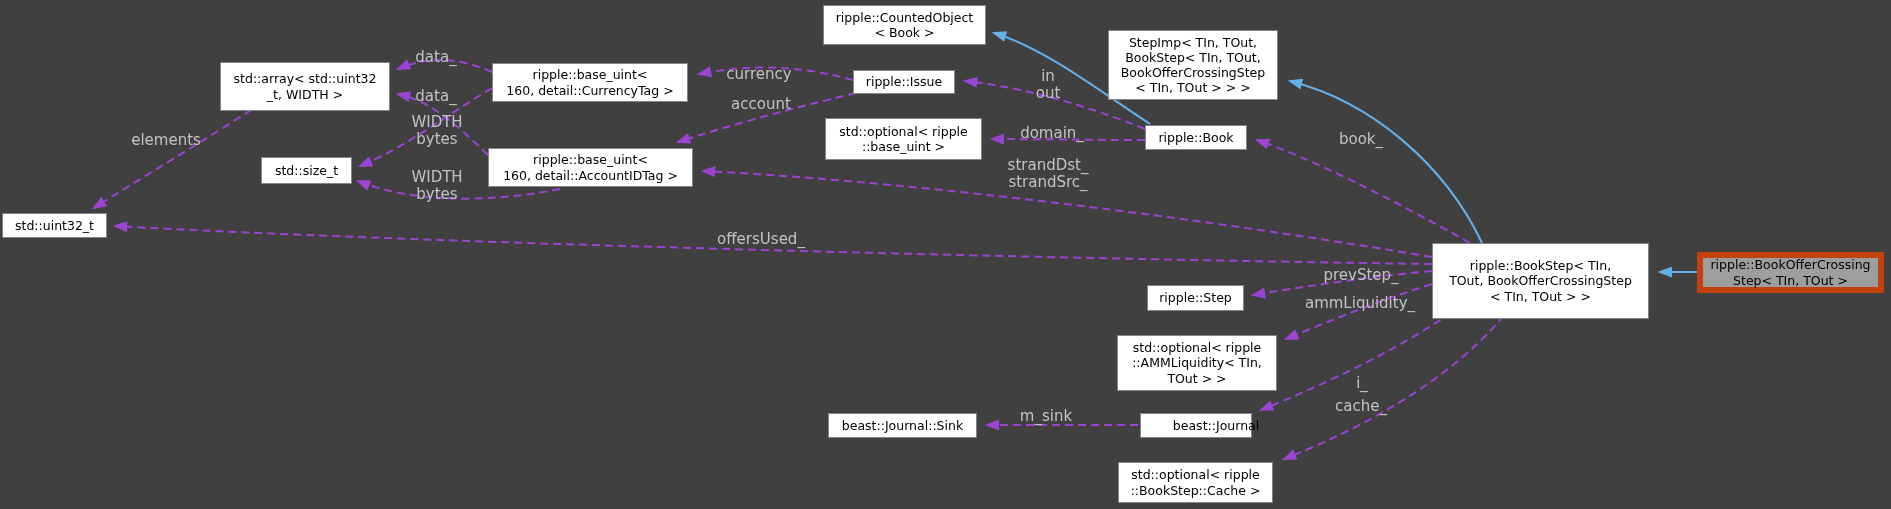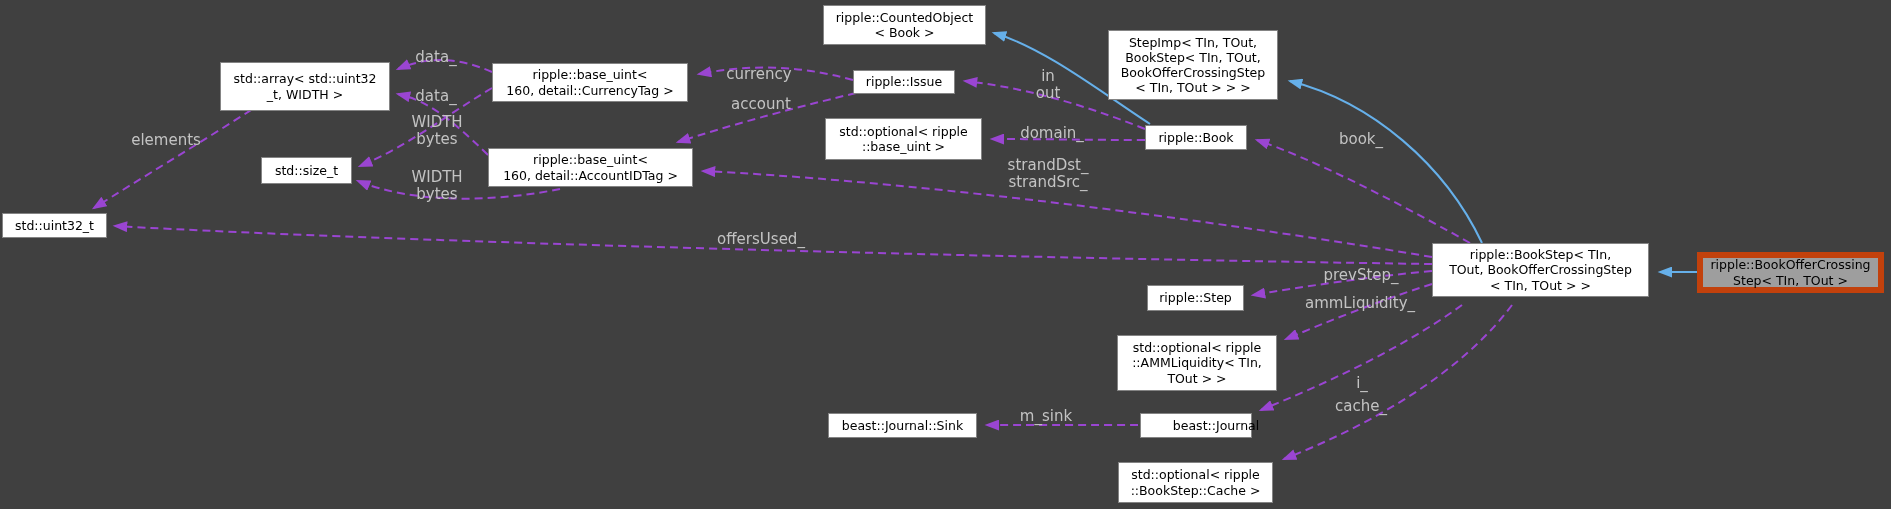--- a/index.html
+++ b/index.html
@@ -69,21 +69,21 @@
   <div class="node" style="left:492px;top:63px;width:196px;height:39px;">ripple::base_uint&lt;
 160, detail::CurrencyTag &gt;</div>
   <div class="node" style="left:853px;top:70px;width:102px;height:24px;">ripple::Issue</div>
   <div class="node" style="left:825px;top:118px;width:157px;height:42px;">std::optional&lt; ripple
 ::base_uint &gt;</div>
   <div class="node" style="left:1145px;top:125px;width:102px;height:25px;">ripple::Book</div>
   <div class="node" style="left:261px;top:157px;width:91px;height:27px;">std::size_t</div>
   <div class="node" style="left:488px;top:148px;width:205px;height:39px;">ripple::base_uint&lt;
 160, detail::AccountIDTag &gt;</div>
   <div class="node" style="left:2px;top:213px;width:105px;height:25px;">std::uint32_t</div>
-  <div class="node" style="left:1432px;top:243px;width:217px;height:54px;">ripple::BookStep&lt; TIn,
+  <div class="node" style="left:1432px;top:243px;width:217px;height:76px;">ripple::BookStep&lt; TIn,
 TOut, BookOfferCrossingStep
 &lt; TIn, TOut &gt; &gt;</div>
   <div class="node current" style="left:1697px;top:252px;width:187px;height:41px;">ripple::BookOfferCrossing
 Step&lt; TIn, TOut &gt;</div>
   <div class="node" style="left:1147px;top:285px;width:97px;height:26px;">ripple::Step</div>
   <div class="node" style="left:1117px;top:335px;width:160px;height:56px;">std::optional&lt; ripple
 ::AMMLiquidity&lt; TIn,
 TOut &gt; &gt;</div>
   <div class="node" style="left:828px;top:413px;width:149px;height:25px;">beast::Journal::Sink</div>
   <div class="node" style="left:1140px;top:413px;width:112px;height:25px;padding-left:40px;">beast::Journal</div>

